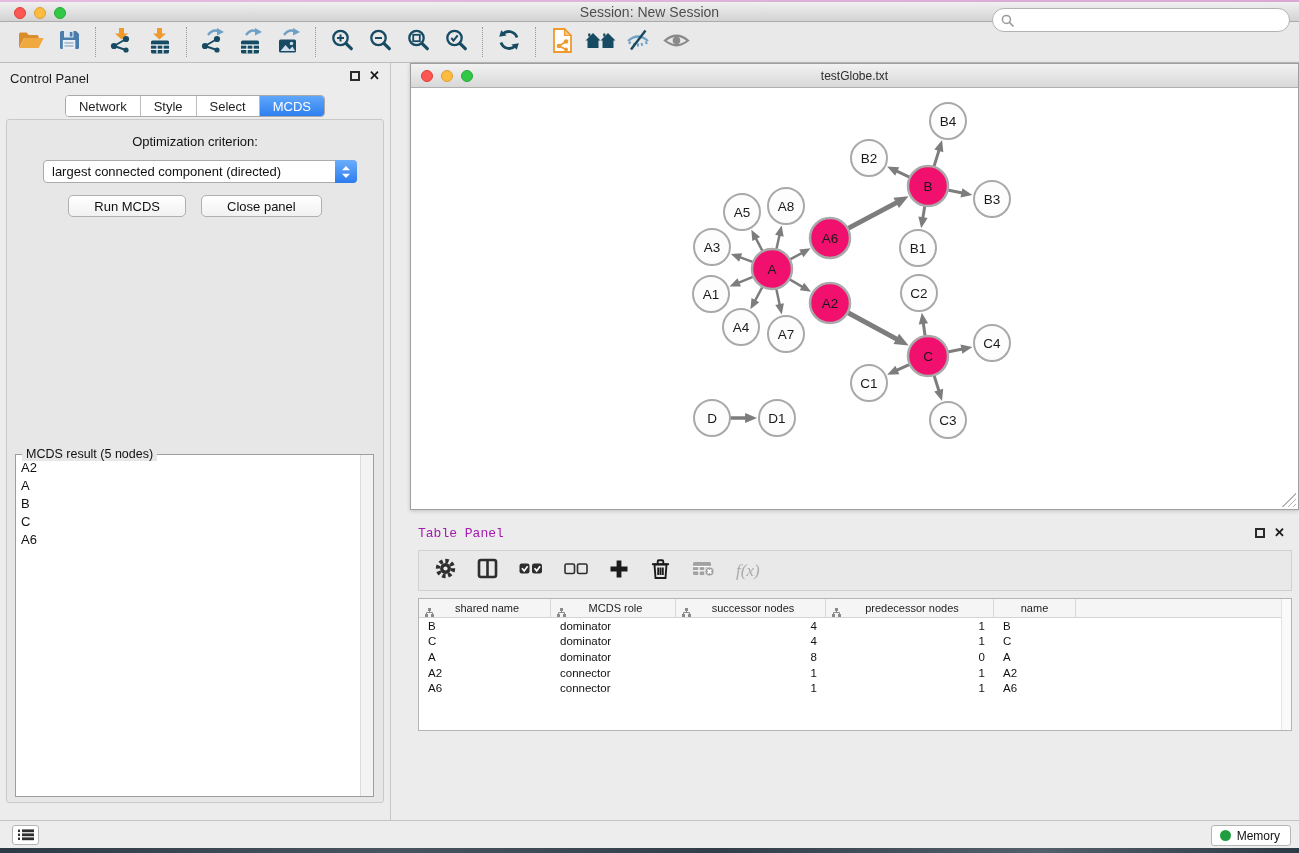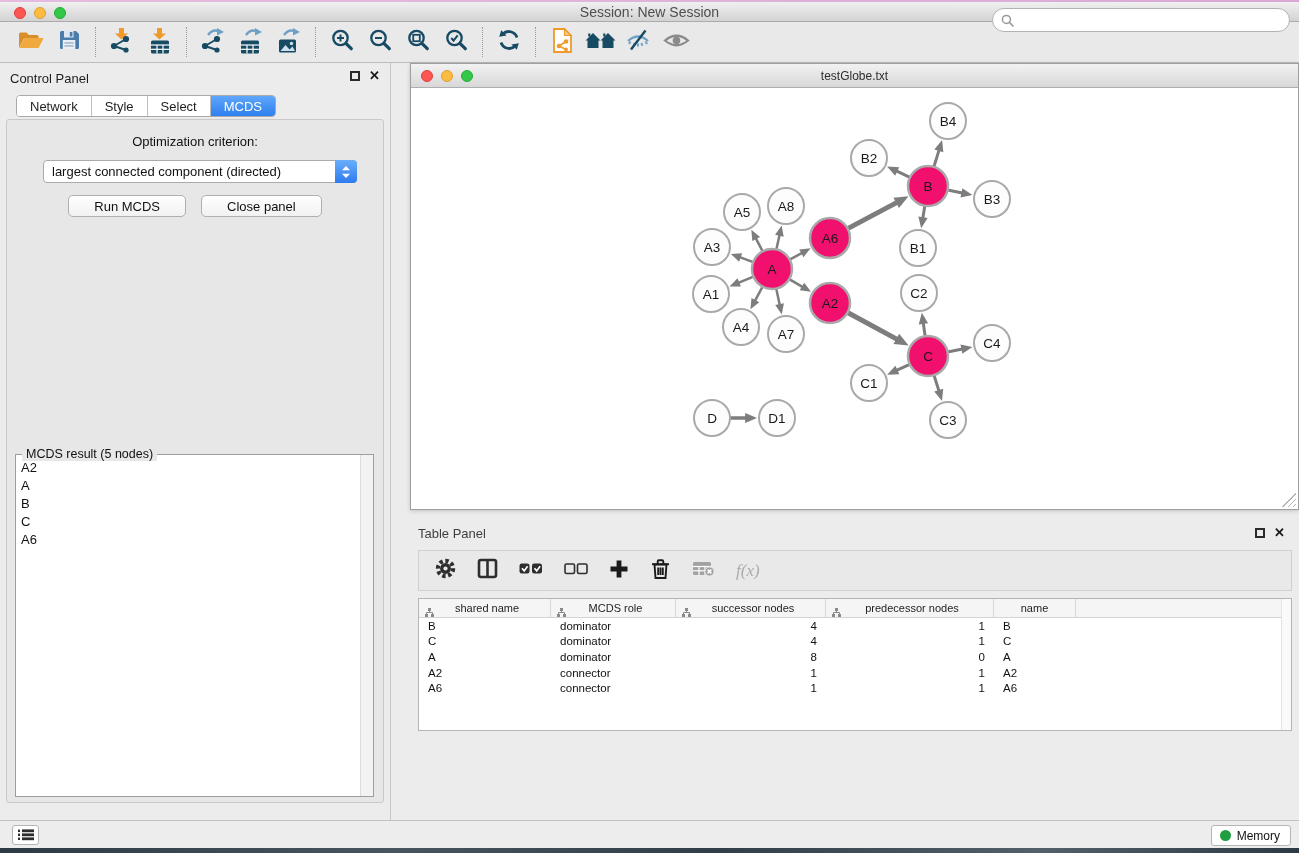--- a/index.html
+++ b/index.html
@@ -42,21 +42,21 @@
   .panel-title { position:absolute; left:10px; top:8px; font-size:13px; color:#1E1E1E; }
   .win-icons { position:absolute; right:10px; top:8px; display:flex; gap:9px; align-items:center; }
   .float-ic { width:10px; height:10px; border:2px solid #2A2A2A; display:inline-block; }
   .close-ic { font-size:13px; font-weight:bold; color:#1A1A1A; line-height:10px; }
 
   .seg-group { display:flex; border:1px solid #A9A9A9; border-radius:4px; overflow:hidden; background:#fff; height:22px; }
   .seg { padding:3px 13px; font-size:13px; color:#1E1E1E; border-right:1px solid #BDBDBD;
     display:flex; align-items:center; background:#fff; cursor:default; white-space:nowrap; }
   .seg:last-child { border-right:none; }
   .seg.active { background:linear-gradient(#5FA7FA,#2E7FF0); color:#fff; border-right-color:#2E7FF0; }
-  .cp-tabs-wrap { display:flex; margin-top:2px;margin-left:16px; }
+  .cp-tabs-wrap { display:flex; justify-content:center; margin-top:2px; }
 
   .cp-inner { position:absolute; left:6px; right:6px; top:56px; bottom:17px;
     background:#E7E7E7; border:1px solid #C9C9C9; border-radius:3px; }
   .opt-label { text-align:center; margin-top:14px; font-size:13px; color:#111; }
   .dropdown { position:absolute; left:36px; top:40px; width:314px; height:23px;
     background:#fff; border:1px solid #ABABAB; border-radius:4px;
     display:flex; align-items:center; font-size:13px; color:#111; padding-left:8px; }
   .dropdown .spinner { position:absolute; right:-1px; top:-1px; width:22px; height:23px; border-radius:0 4px 4px 0;
     background:linear-gradient(#6AAEFA,#2D7BEE); display:flex; align-items:center; justify-content:center; }
   .cp-buttons { position:absolute; left:0; right:0; top:75px; display:flex; justify-content:center; gap:15px; }
@@ -81,21 +81,21 @@
   .net-canvas { position:relative; width:887px; height:421px; background:#fff; overflow:hidden; }
   .grip { position:absolute; right:2px; bottom:2px; width:14px; height:14px;
     background:
       linear-gradient(135deg, transparent 48%, #B5B5B5 48%, #B5B5B5 54%, transparent 54%),
       linear-gradient(135deg, transparent 68%, #B5B5B5 68%, #B5B5B5 74%, transparent 74%),
       linear-gradient(135deg, transparent 86%, #B5B5B5 86%, #B5B5B5 92%, transparent 92%); }
 
   
   .table-panel { position:absolute; left:410px; top:522px; right:0; height:298px; background:#ECECEC; }
   .tp-head { position:relative; height:28px; }
-  .tp-title { position:absolute; left:8px; top:4px; font-size:13px; color:#404040; }
+  .tp-title { position:absolute; left:8px; top:4px; font-size:13px; color:#a21caf;font-family:Liberation Mono, monospace; }
   .tp-toolbar { position:absolute; left:8px; right:7px; top:28px; height:41px;
     background:#E9E9E9; border:1px solid #D0D0D0; display:flex; align-items:center; gap:21px; padding-left:16px; }
   .tp-tool { display:flex; align-items:flex-end; justify-content:center; cursor:default; }
   .fx { font-family:"Liberation Serif", serif; font-style:italic; font-size:17px; color:#ABABAB; }
 
   .node-table { position:absolute; left:8px; right:7px; top:76px; height:133px;
     background:#fff; border:1px solid #B5B5B5; overflow:hidden; }
   .nt-header { display:flex; height:19px; background:#F5F5F5; border-bottom:1px solid #D4D4D4; }
   .nt-hcell { font-size:11px; color:#1E1E1E; border-right:1px solid #D8D8D8;
     display:flex; align-items:center; justify-content:center; gap:5px; position:relative; }

